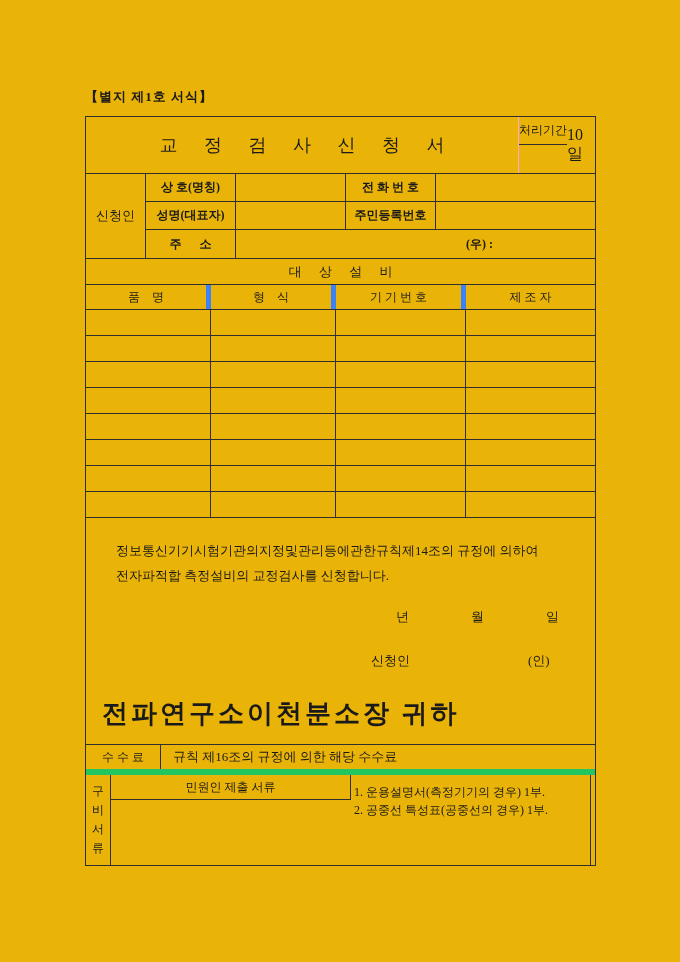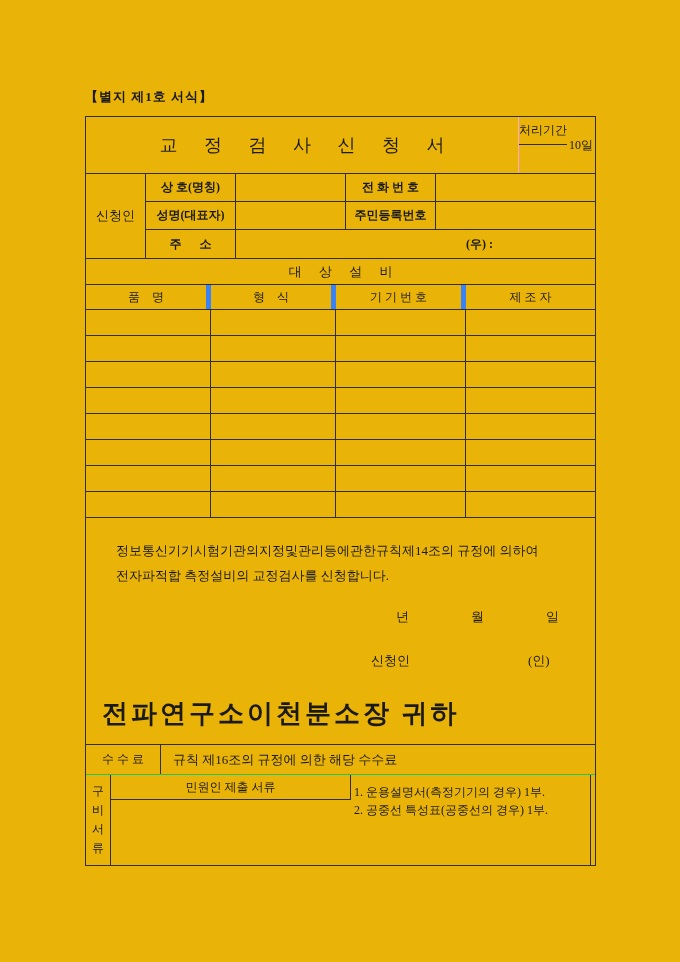--- a/index.html
+++ b/index.html
@@ -23,21 +23,21 @@
   .row { display: flex; }
 
   
   .title-row { height: 57px; border-bottom: 1px solid #2f2f2f; }
   .title-cell {
     flex: 1; display: flex; align-items: center; justify-content: center;
     font-size: 18px; letter-spacing: 11px; padding-left: 11px; white-space: pre;
   }
   .proc-box { width: 77px; border-left: 1px solid #f9a8d4; display: flex; flex-direction: row; }
   .proc-label { height: 28px; border-bottom: 1px solid #2f2f2f; display: flex; align-items: center; justify-content: center; font-size: 12px; }
-  .proc-value { flex: 1; display: flex; align-items: center; justify-content: center; font-size: 12px; }
+  .proc-value { flex: 1; display: flex; align-items: center; justify-content: center; font-size: 16px; }
 
   
   .applicant { border-bottom: 1px solid #2f2f2f; }
   .app-label { width: 60px; border-right: 1px solid #2f2f2f; display: flex; align-items: center; justify-content: center; font-size: 13px; }
   .app-rows { flex: 1; display: flex; flex-direction: column; }
   .app-row { display: flex; height: 28px; border-bottom: 1px solid #2f2f2f; font-weight: bold; }
   .app-row:last-child { border-bottom: none; }
   .cell { display: flex; align-items: center; white-space: pre; font-size: 12px; }
   .cell.f  { width: 90px; border-right: 1px solid #2f2f2f; justify-content: center; padding: 0 2px; }
   .cell.v1 { width: 110px; border-right: 1px solid #2f2f2f; }
@@ -60,21 +60,21 @@
   .eq-cell.c3 { flex: 1; border-right: none; }
 
   
   .statement { height: 227px; border-bottom: 1px solid #2f2f2f; padding-top: 20px; font-size: 13px; }
   .stmt { padding-left: 30px; padding-right: 20px; line-height: 25px; }
   .date-line { margin-top: 20px; display: flex; justify-content: flex-end; gap: 62px; padding-right: 36px; font-size: 13px; }
   .signer-line { margin-top: 26px; padding-left: 285px; display: flex; gap: 118px; font-size: 13px; }
   .recipient { margin-top: 26px; padding-left: 16px; font-size: 26px; font-weight: bold; letter-spacing: 3px; }
 
   
-  .fee { height: 30px; border-bottom: 1px solid #22c55e; }
+  .fee { height: 30px; border-bottom: 6px solid #22c55e; }
   .fee-label { width: 75px; border-right: 1px solid #2f2f2f; display: flex; align-items: center; justify-content: center; font-size: 12px; white-space: pre; }
   .fee-value { flex: 1; display: flex; align-items: center; padding-left: 12px; font-size: 13px; }
 
   
   .docs { height: 90px; }
   .docs-label {
     width: 25px; border-right: 1px solid #2f2f2f;
     display: flex; flex-direction: column; align-items: center; justify-content: center;
     font-size: 12px;
   }

